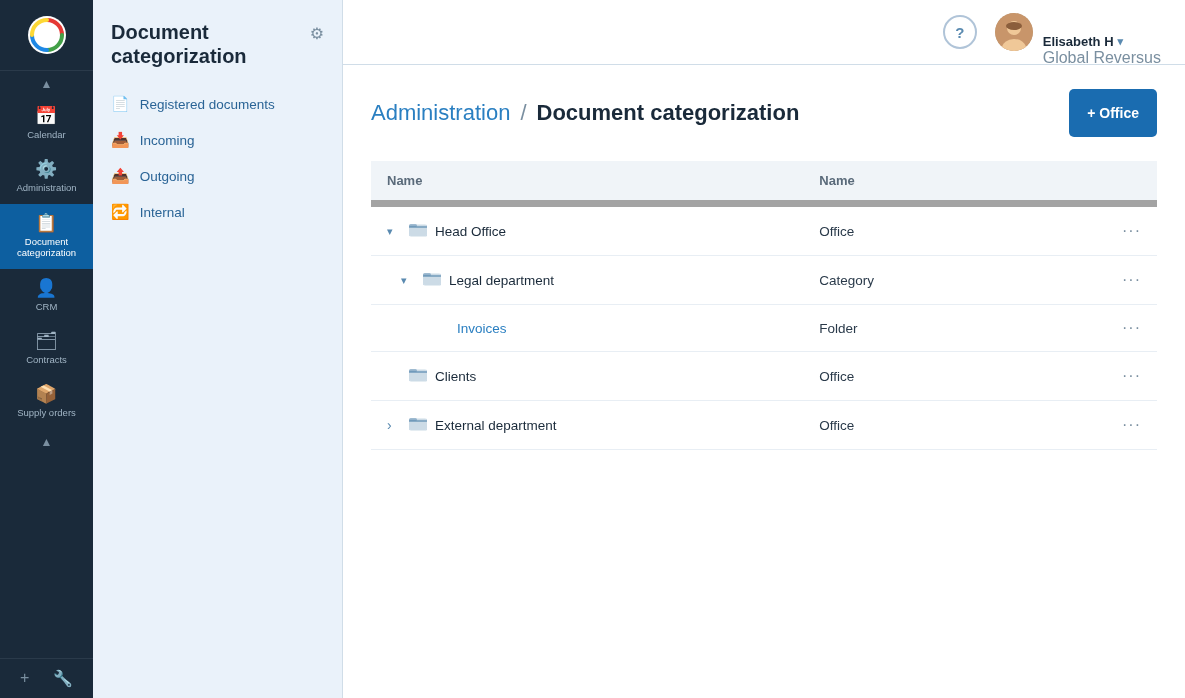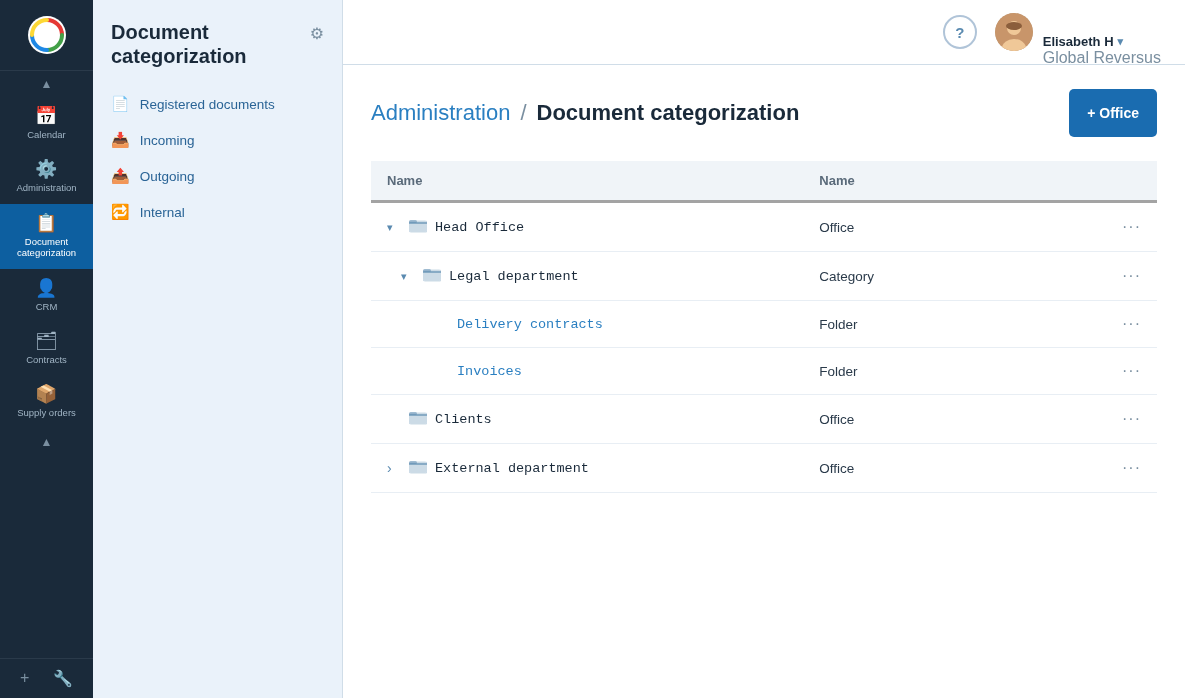--- a/index.html
+++ b/index.html
@@ -263,21 +263,21 @@
     .table-header {
       background: #f0f4f8;
     }
 
     .table-header th {
       padding: 12px 16px;
       text-align: left;
       font-size: 13px;
       font-weight: 600;
       color: #5a6a7a;
-      border-bottom: 3px solid #a3a3a3;
+      border-bottom: 7px solid #a3a3a3;
     }
 
     .table-row td {
       padding: 14px 16px;
       border-bottom: 1px solid #e8eef4;
       font-size: 13.5px;
       color: #2a3a4a;
       vertical-align: middle;
     }
 
@@ -295,21 +295,20 @@
     }
 
     .folder-icon {
       color: #5a8ab0;
       font-size: 16px;
     }
 
     .row-label {
       color: #1a2a3a;
       font-weight: 500;
-      font-family: Liberation Mono, monospace;
     }
 
     .row-label.link {
       color: #2a7fc1;
       cursor: pointer;
     }
 
     .more-btn {
       color: #7a8fa0;
       cursor: pointer;
@@ -481,32 +480,20 @@
               </span>
               <span class="row-label">Legal department</span>
             </div>
           </td>
           <td>Category</td>
           <td>
             <div class="more-btn">···</div>
           </td>
         </tr>
 
-        <tr class="table-row">
-          <td class="indent-2">
-            <div class="row-name">
-              <span class="expand-icon" style="visibility:hidden;">▾</span>
-              <span class="row-label link">Delivery contracts</span>
-            </div>
-          </td>
-          <td>Folder</td>
-          <td>
-            <div class="more-btn">···</div>
-          </td>
-        </tr>
 
         <tr class="table-row">
           <td class="indent-2">
             <div class="row-name">
               <span class="expand-icon" style="visibility:hidden;">▾</span>
               <span class="row-label link">Invoices</span>
             </div>
           </td>
           <td>Folder</td>
           <td>

